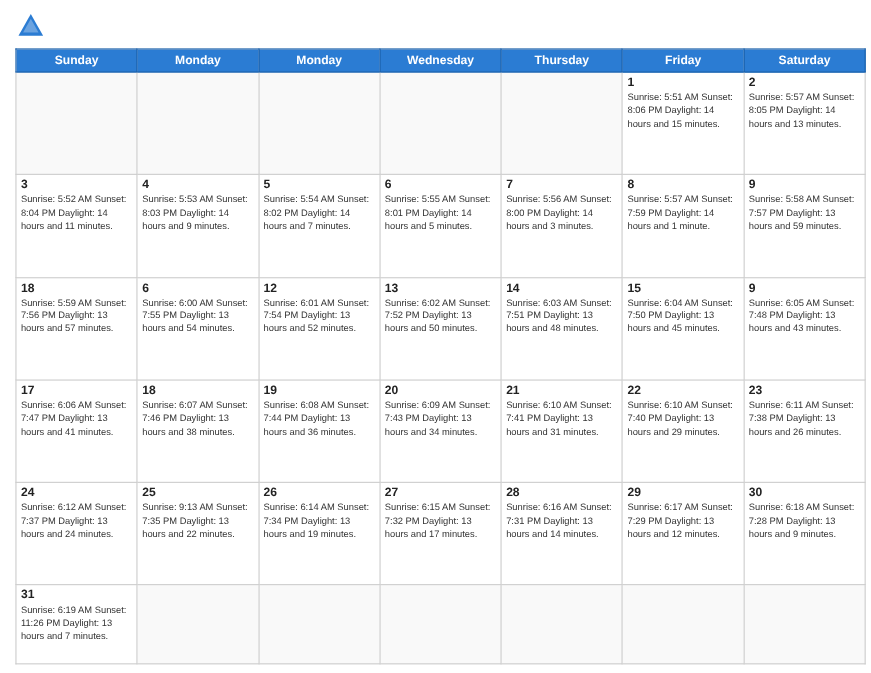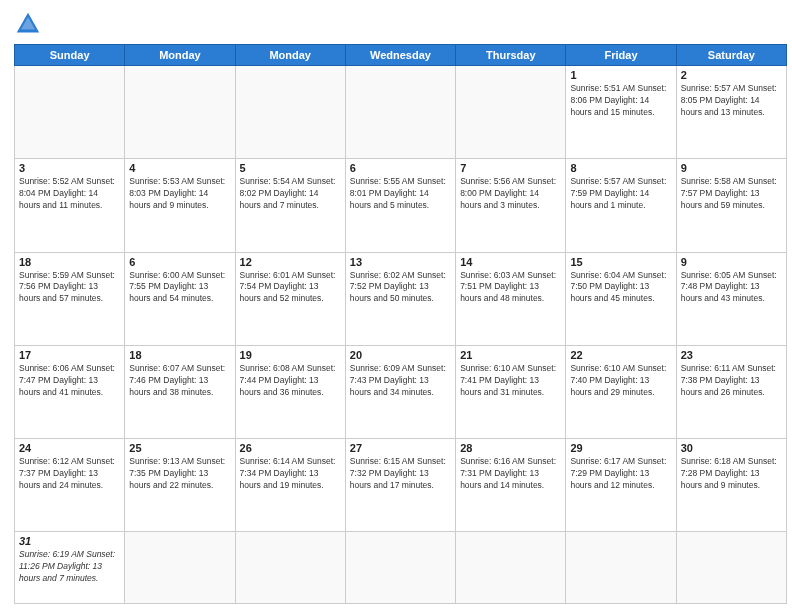--- a/index.html
+++ b/index.html
@@ -91,21 +91,20 @@
       display: block;
       margin-bottom: 2px;
     }
     .day-info {
       font-size: 8.5px;
       color: #333;
       line-height: 1.4;
     }
     .last-row td {
       height: 60px;
-      font-style: italic;
     }
   </style>
 </head>
 <body>
 
 <div class="page">
   <div class="top-section">
     <div class="logo">
       <svg class="logo-icon" viewBox="0 0 40 40">
         <polygon points="20,4 36,32 4,32" fill="#2b7cd3"></polygon>

